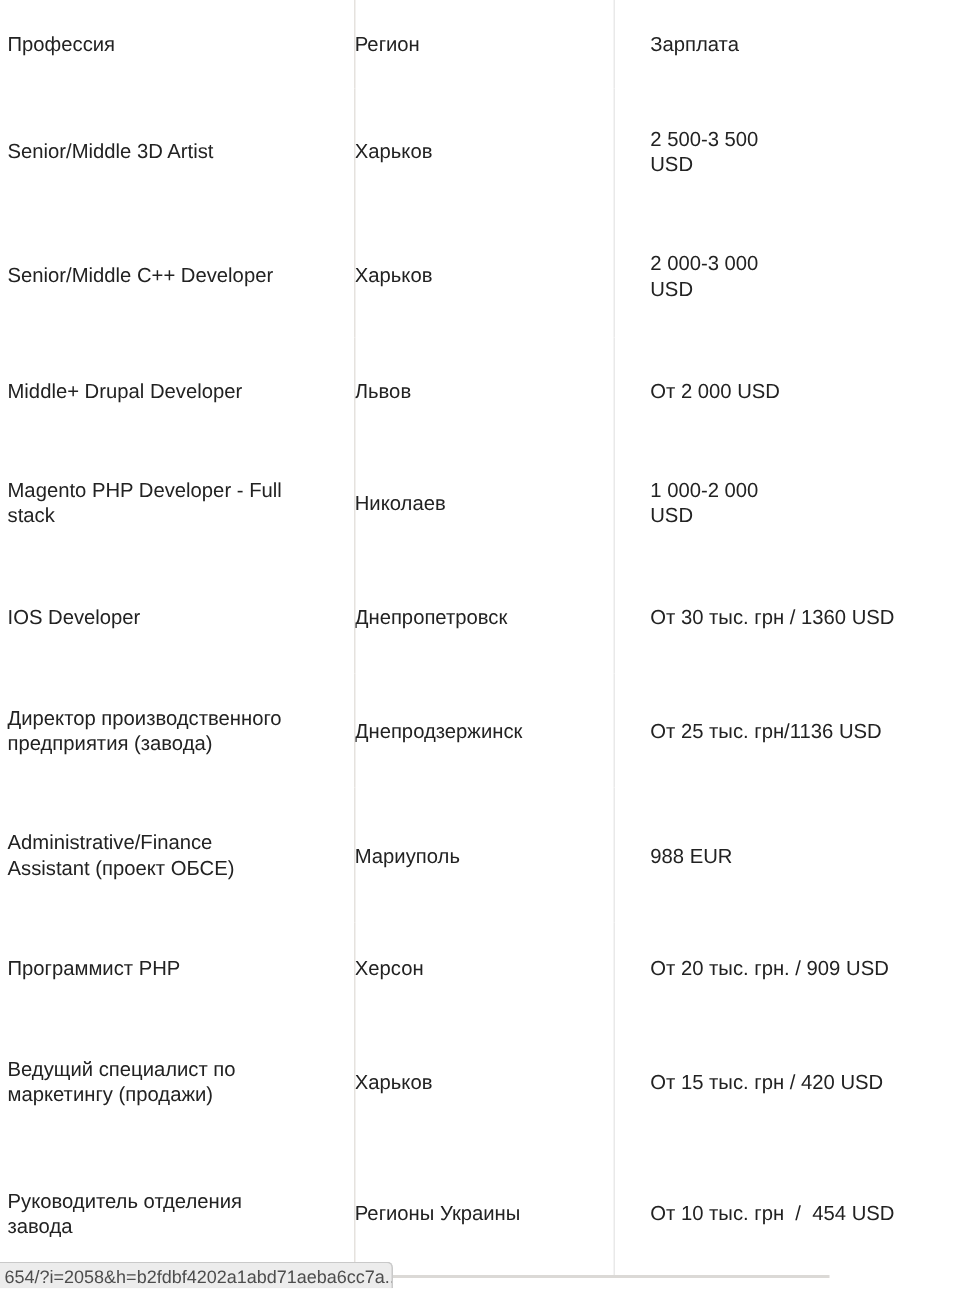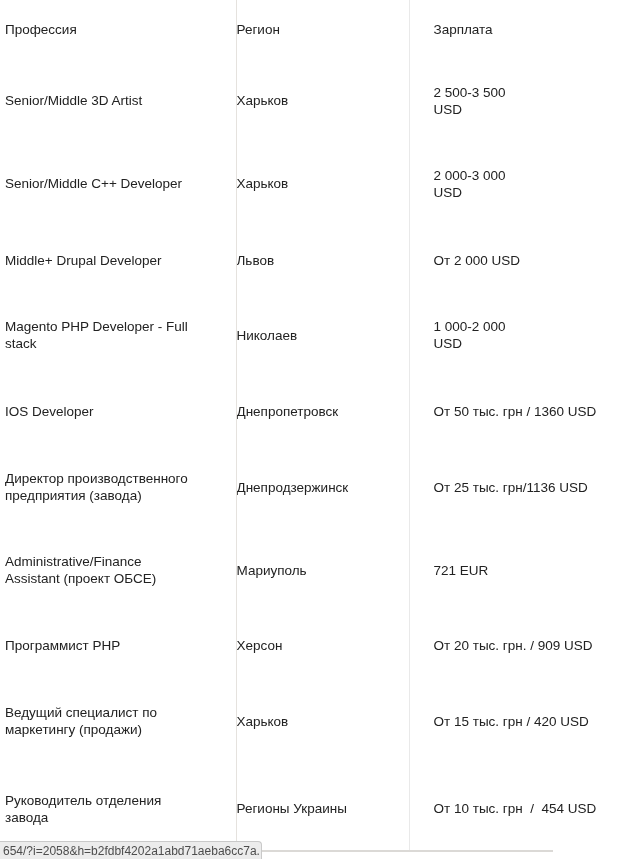--- a/index.html
+++ b/index.html
@@ -118,33 +118,33 @@
         <tr>
     <td>Magento PHP Developer - Full
 stack</td>
     <td>Николаев</td>
     <td>1 000-2 000
 USD</td>
   </tr>
         <tr>
     <td>IOS Developer</td>
     <td>Днепропетровск</td>
-    <td>От 50 тыс. грн / 1360 USD</td>
+    <td>От 30 тыс. грн / 1360 USD</td>
   </tr>
         <tr>
     <td>Директор производственного
 предприятия (завода)</td>
     <td>Днепродзержинск</td>
     <td>От 25 тыс. грн/1136 USD</td>
   </tr>
         <tr>
     <td>Administrative/Finance
 Assistant (проект ОБСЕ)</td>
     <td>Мариуполь</td>
-    <td>721 EUR</td>
+    <td>988 EUR</td>
   </tr>
         <tr>
     <td>Программист PHP</td>
     <td>Херсон</td>
     <td>От 20 тыс. грн. / 909 USD</td>
   </tr>
         <tr>
     <td>Ведущий специалист по
 маркетингу (продажи)</td>
     <td>Харьков</td>

